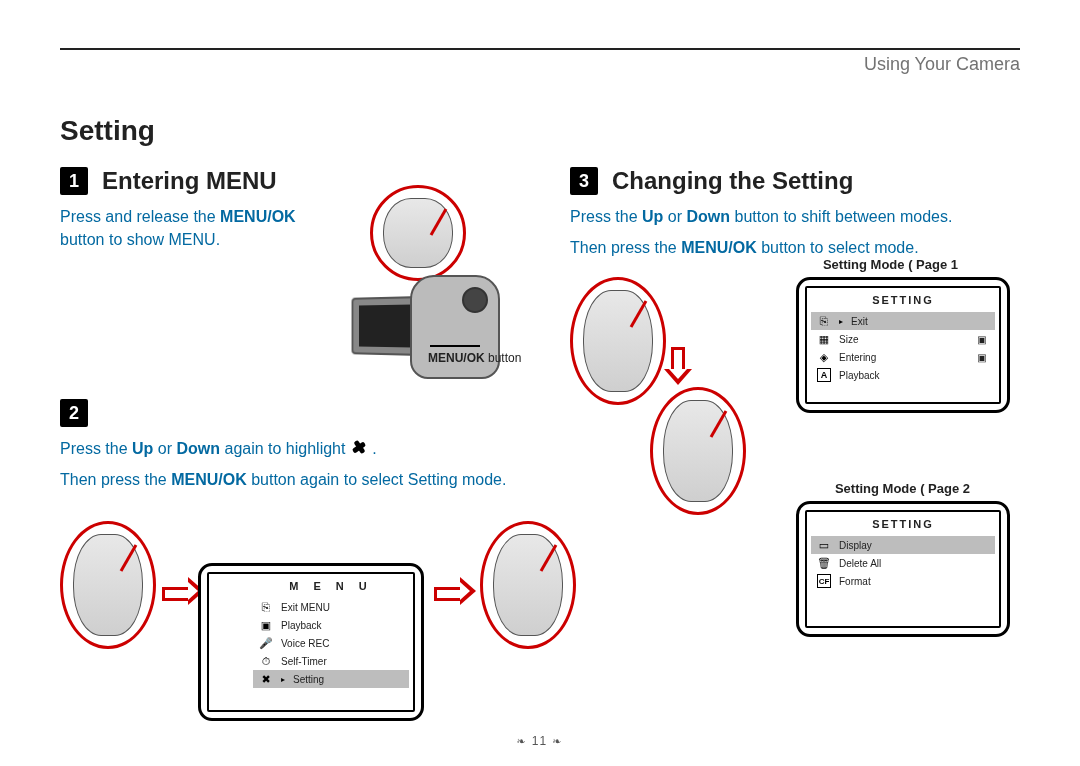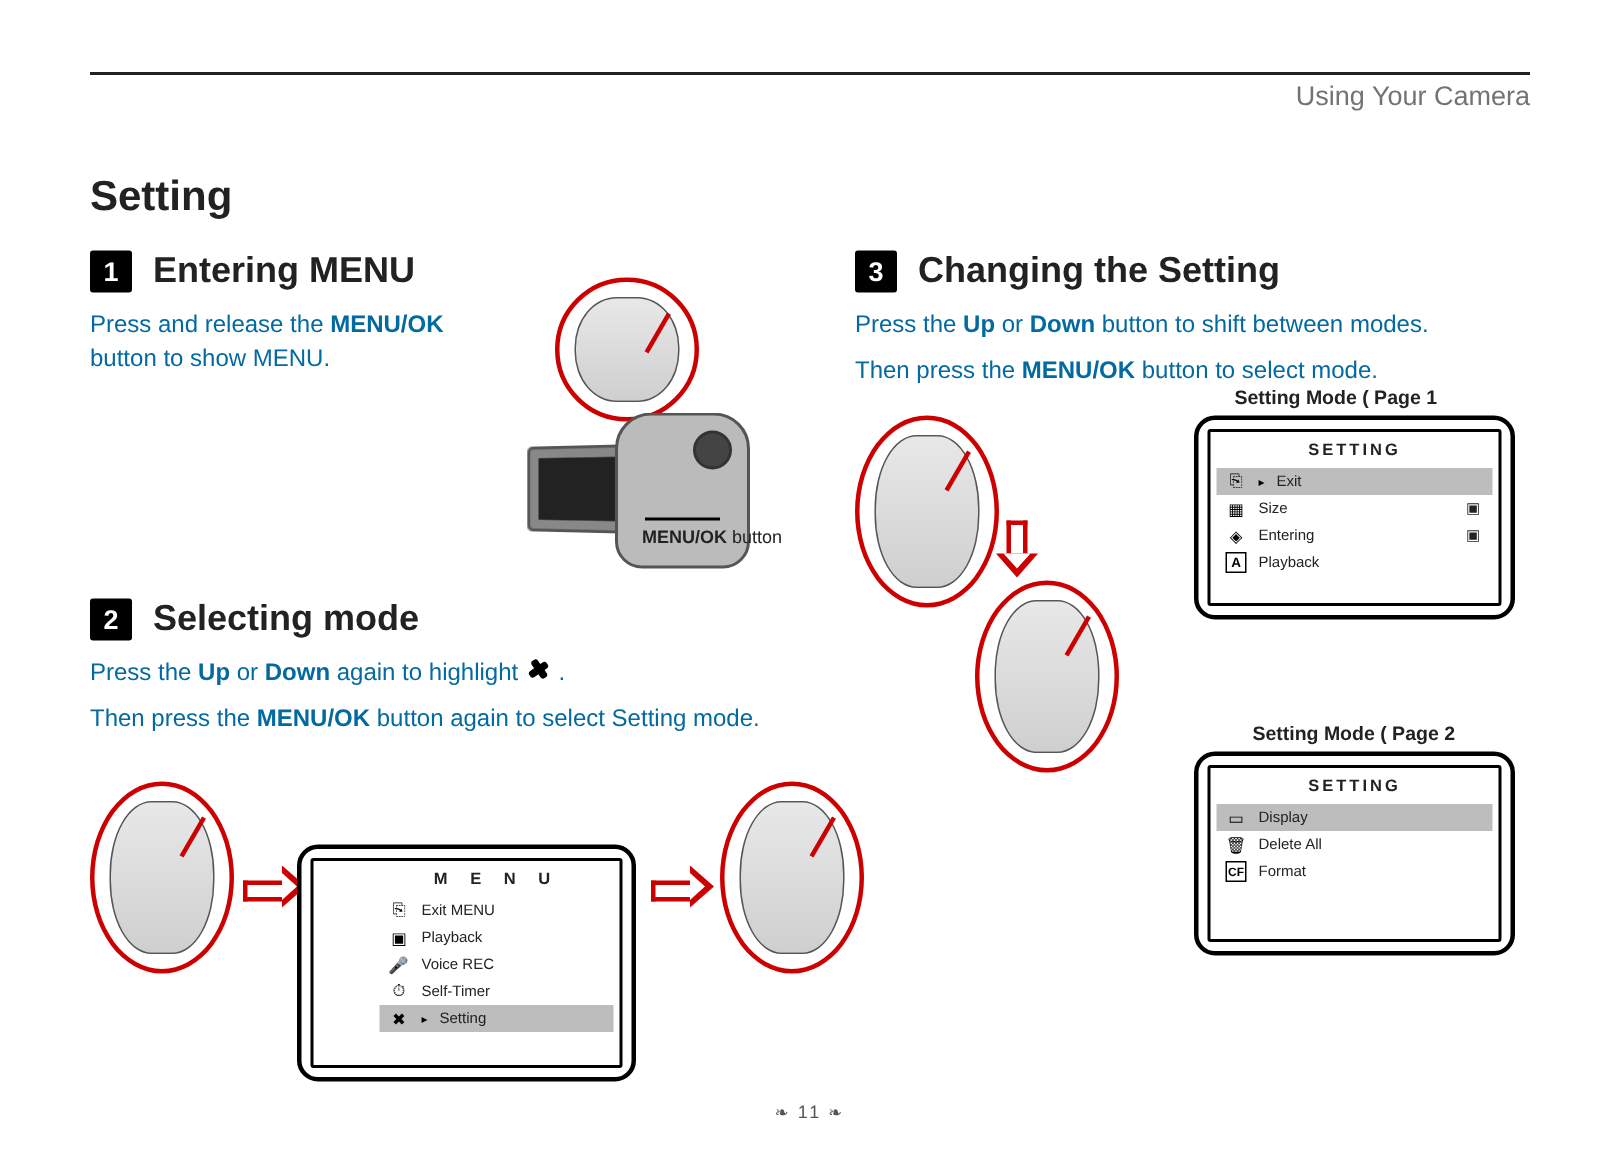--- a/index.html
+++ b/index.html
@@ -113,21 +113,20 @@
           </div>
           <div class="menuok-leader" style="left:120px; top:150px; width:50px;"></div>
           <div class="menuok-lbl" style="position:absolute; left:118px; top:156px; white-space:nowrap;">
             <span class="bold">MENU/OK </span><span>button</span>
           </div>
         </div>
       </div>
 
       <div class="step-head" style="margin-top:4px;">
         <div class="step-badge">2</div>
-        <div class="step-title">Selecting mode</div>
       </div>
       <p class="para">
         <span>Press the </span><span class="bold">Up</span><span> or </span><span class="bold">Down</span><span> again to highlight </span>
         <span class="wrench-icon"></span>&nbsp;.
       </p>
       <p class="para">
         <span>Then press the </span><span class="bold">MENU/OK</span><span> button again to select Setting mode.</span>
       </p>
 
       <div class="lower-diagram">

